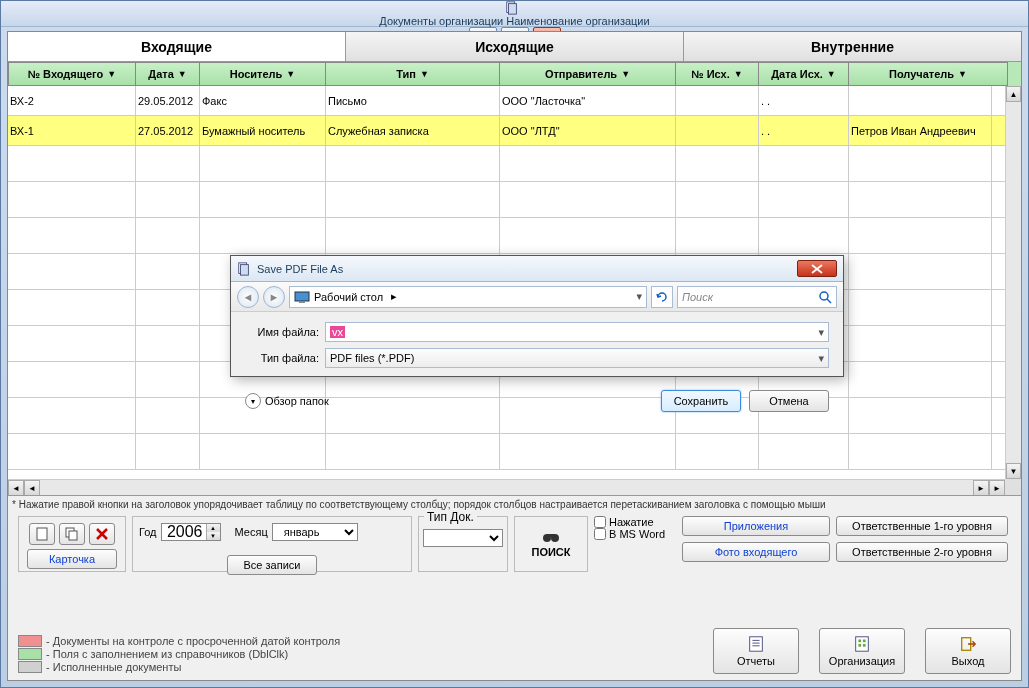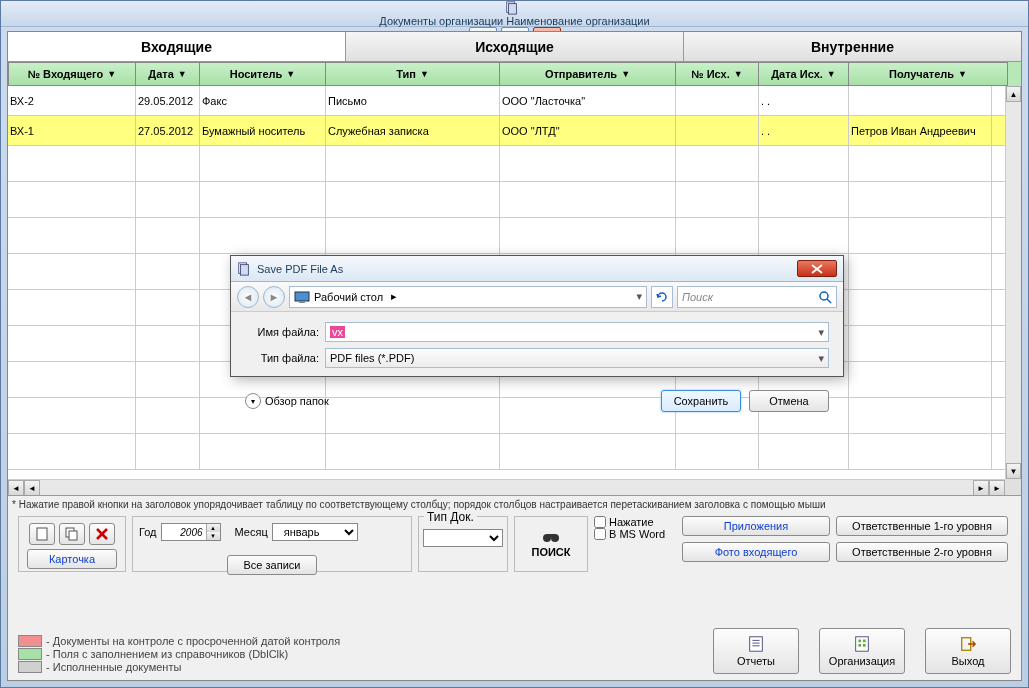--- a/index.html
+++ b/index.html
@@ -41,21 +41,21 @@
   .btn.blue { color:#1040d0; }
   .btn.hl { border:1px solid #3a8dde; box-shadow:0 0 2px #6cb0f0; background:linear-gradient(#f0f8ff,#d8ecff); }
   .icon-btn { width:26px; height:22px; background:linear-gradient(#fdfdfd,#e4e4e4); border:1px solid #8a8a8a; border-radius:3px; display:inline-flex; align-items:center; justify-content:center; cursor:pointer; }
   .legend-area { position:absolute; bottom:6px; left:10px; width:420px; }
   .legend-row { display:flex; align-items:center; margin:1px 0; font-size:10px; color:#444; }
   .legend-sw { width:24px; height:12px; border:1px solid #888; margin-right:4px; }
   .big-btns { position:absolute; bottom:6px; right:10px; display:flex; gap:20px; }
   .big-btn { width:86px; height:46px; background:linear-gradient(#fdfdfd,#e4e4e4); border:1px solid #8a8a8a; border-radius:3px; display:flex; flex-direction:column; align-items:center; justify-content:center; gap:2px; cursor:pointer; }
   .big-btn svg { width:18px; height:18px; }
   .spinner { display:inline-flex; border:1px solid #888; height:18px; background:#fff; }
-  .spinner input { border:none; width:44px; text-align:right; padding:0 3px; font-size:10px;font-style:italic; }
+  .spinner input { border:none; width:44px; text-align:right; padding:0 3px; font-size:16px; }
   .spinner .sp { width:14px; display:flex; flex-direction:column; }
   .spinner .sp div { flex:1; background:linear-gradient(#f4f4f4,#d8d8d8); border-left:1px solid #aaa; font-size:6px; display:flex; align-items:center; justify-content:center; cursor:pointer; }
   select { border:1px solid #888; height:18px; background:#fff; font-size:11px;padding-left:7px; }
   .checkbox { display:flex; align-items:center; gap:3px; font-size:10px; }
   .checkbox input { width:12px; height:12px; }
 
   
   .dialog { position:absolute; top:254px; left:229px; width:614px; height:122px; background:#f0f0f0; border:1px solid #555; box-shadow:3px 3px 12px rgba(0,0,0,0.3); }
   .dialog .dtitle { height:26px; background:linear-gradient(#f6f9fd,#dbe7f3); display:flex; align-items:center; padding:0 6px; border-bottom:1px solid #a0b5cf; }
   .dialog .dtitle .title { color:#1a3a5a; flex:1; }

